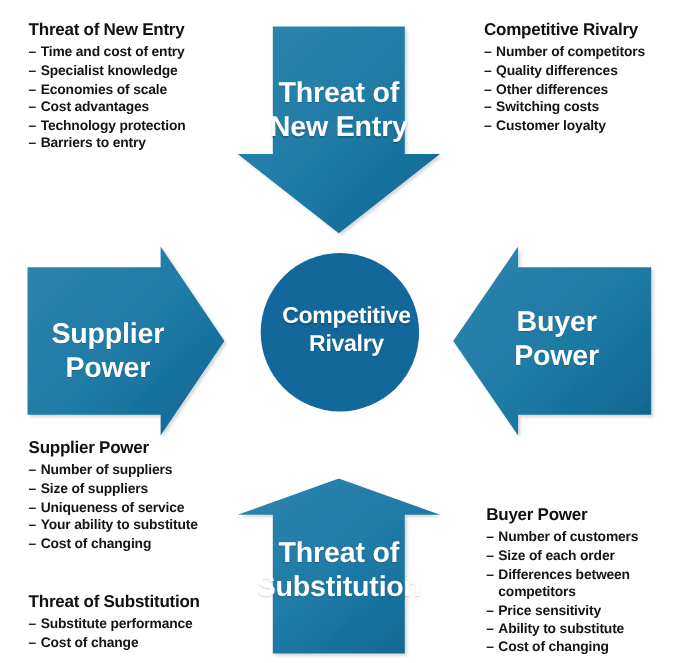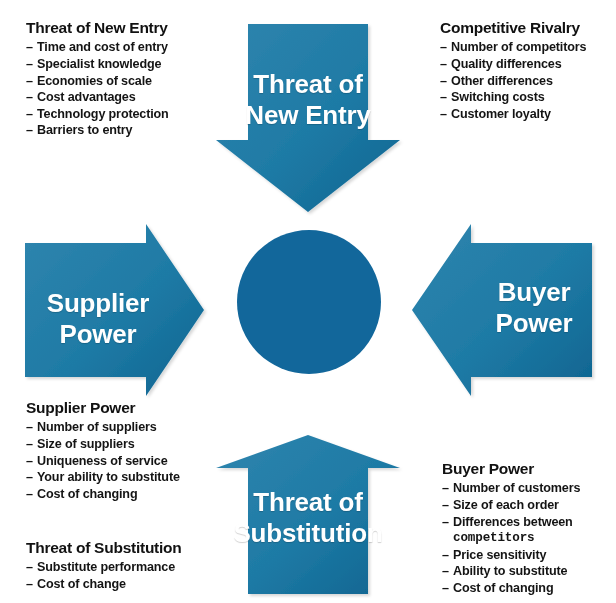--- a/index.html
+++ b/index.html
@@ -36,21 +36,21 @@
     line-height: 1.18;
     text-align: center;
     letter-spacing: -0.2px;
     white-space: pre-line;
     text-shadow: 0 1px 1px rgba(0,0,0,0.18);
   }
 
   #label-new-entry   { left: 232px; top: 69px;  width: 152px; }
   #label-substitution{ left: 226px; top: 487px; width: 164px; }
   #label-supplier    { left: 28px;  top: 288px; width: 140px; }
-  #label-buyer       { left: 464px; top: 277px; width: 140px; text-align: center; }
+  #label-buyer       { left: 436px; top: 277px; width: 140px; text-align: center; }
 
   #center-label {
     position: absolute;
     left: 245px;
     top: 275px;
     width: 140px;
     color: #ffffff;
     font-weight: bold;
     font-size: 21px;
     line-height: 1.2;
@@ -83,21 +83,21 @@
     padding-left: 11px;
     position: relative;
   }
 
   .force-list li .dash {
     position: absolute;
     left: 0;
     top: 0;
   }
 
-  .force-list li.cont { padding-left: 11px; font-family: Liberation Mono, monospace; }
+  .force-list li.cont { padding-left: 11px; }
 
   #block-new-entry     { left: 26px;  top: 18px;  width: 200px; }
   #block-rivalry       { left: 440px; top: 18px;  width: 176px; }
   #block-supplier      { left: 26px;  top: 398px; width: 212px; }
   #block-substitution  { left: 26px;  top: 538px; width: 212px; }
   #block-buyer         { left: 442px; top: 459px; width: 174px; }
 </style>
 </head>
 <body>
 
@@ -146,20 +146,22 @@
 
   <div class="arrow-label" id="label-substitution">Threat of
 Substitution</div>
 
   <div class="arrow-label" id="label-supplier">Supplier
 Power</div>
 
   <div class="arrow-label" id="label-buyer">Buyer
 Power</div>
 
+  <div id="center-label">Competitive
+Rivalry</div>
 
   <div class="force-block" id="block-new-entry">
     <div class="force-title">Threat of New Entry</div>
     <ul class="force-list">
         <li><span class="dash">–</span><span>Time and cost of entry</span></li>
         <li><span class="dash">–</span><span>Specialist knowledge</span></li>
         <li><span class="dash">–</span><span>Economies of scale</span></li>
         <li><span class="dash">–</span><span>Cost advantages</span></li>
         <li><span class="dash">–</span><span>Technology protection</span></li>
         <li><span class="dash">–</span><span>Barriers to entry</span></li>

